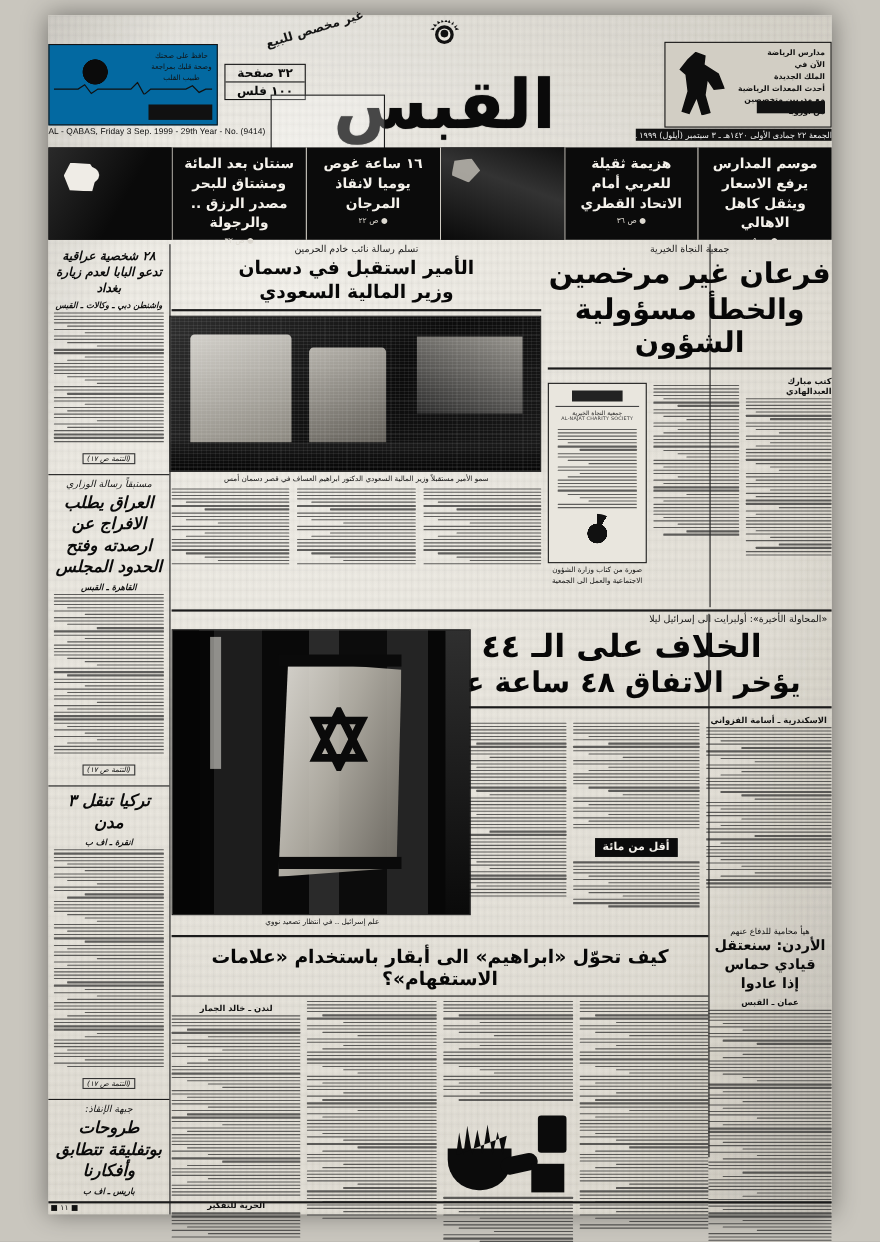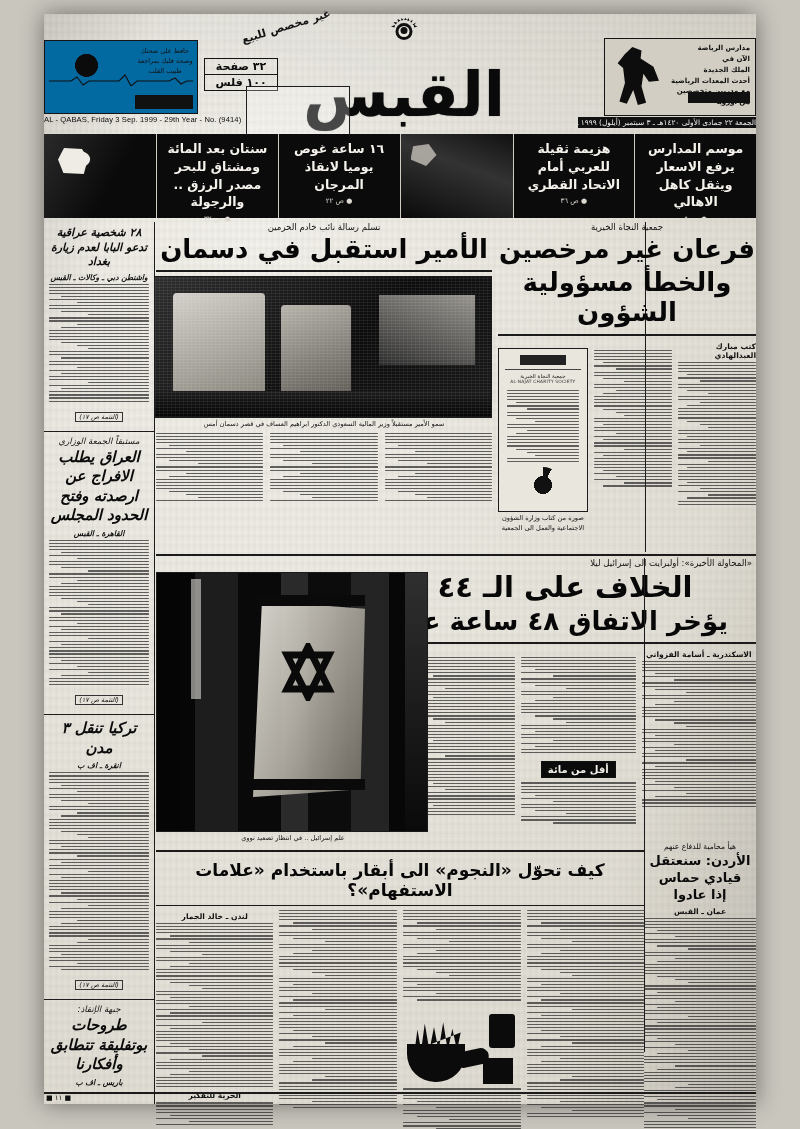--- a/index.html
+++ b/index.html
@@ -133,21 +133,21 @@
   .mid{position:absolute;left:112px;top:0;width:600px;height:882px;}
 
   .topstories{position:absolute;left:0;top:0;width:600px;height:330px;}
   .ts-center{position:absolute;right:0;top:0;width:258px;height:330px;}
   .ts-right{position:absolute;left:0;top:0;width:336px;height:330px;}
 
   .bighead{
     font-size:26px;font-weight:bold;color:#070707;text-align:center;line-height:1.18;margin:2px 0 0;
     letter-spacing:-.3px;
   }
-  .bighead.sm{font-size:26px;}
+  .bighead.sm{font-size:17px;}
 
   .photo{
     position:relative;background:linear-gradient(135deg,#2e2e2e,#0c0c0c 55%,#1a1a1a);
     border:1px solid #1b1b1b;overflow:hidden;
   }
   .photo.grain:after{
     content:"";position:absolute;inset:0;
     background:
       repeating-linear-gradient(0deg, rgba(255,255,255,.07) 0 1px, rgba(0,0,0,0) 1px 3px),
       repeating-linear-gradient(90deg, rgba(255,255,255,.05) 0 1px, rgba(0,0,0,0) 1px 4px);
@@ -326,21 +326,21 @@
               <i></i>
               <i></i>
               <i></i>
               <i></i>
               <i></i>
           </div>
           <div class="contwrap"><span class="cont">(التتمة ص ١٧)</span></div>
         </div>
 
         <div class="item">
-          <div class="kicker">مستبقاً الجمعة الوزاري</div>
+          <div class="kicker">مستبقاً رسالة الوزاري</div>
           <h3 class="big">العراق يطلب الافراج عن ارصدته وفتح الحدود المجلس</h3>
           <div class="dateline">القاهرة ـ القبس</div>
           <div class="lines">
             <i></i>
               <i></i>
               <i></i>
               <i></i>
               <i></i>
               <i></i>
               <i></i>
@@ -470,20 +470,21 @@
         </div>
       </div>
 
       <div class="mid">
 
         <div class="topstories">
 
           <div class="ts-right">
             <div class="kicker">تسلم رسالة نائب خادم الحرمين</div>
             <h1 class="bighead sm">الأمير استقبل في دسمان</h1>
+            <h1 class="bighead sm">وزير المالية السعودي</h1>
             <div class="rule hr1" style="margin:5px 0 4px;"></div>
             <div class="photo grain" style="width:336px;height:140px;">
               <div style="position:absolute;left:18px;top:16px;width:92px;height:108px;background:linear-gradient(160deg,#f0ede6,#9a968c);opacity:.85;border-radius:4px 4px 0 0;"></div>
               <div style="position:absolute;left:126px;top:28px;width:70px;height:96px;background:linear-gradient(160deg,#ddd9d0,#6e6a62);opacity:.8;border-radius:4px 4px 0 0;"></div>
               <div style="position:absolute;right:16px;top:18px;width:96px;height:70px;background:linear-gradient(200deg,#cfcbc2,#3a3a3a);opacity:.7;"></div>
               <div style="position:absolute;left:0;bottom:0;width:100%;height:26px;background:linear-gradient(0deg,#050505,#1c1c1c);"></div>
             </div>
             <div class="cap">سمو الأمير مستقبلاً وزير المالية السعودي الدكتور ابراهيم العساف في قصر دسمان أمس</div>
             <div class="cols3" style="margin-top:3px;">
               <div class="lines">
@@ -1038,21 +1039,21 @@
               <i></i>
               <i></i>
               <i></i>
 
           </div>
         </div>
 
         <div class="rule hr1" style="position:absolute;left:0;top:628px;width:488px;"></div>
 
         <div style="position:absolute;left:0;top:634px;width:488px;">
-          <h1 class="bighead" style="font-size:17px;padding:2px 0 3px;">كيف تحوّل «النجوم» الى أبقار باستخدام «علامات الاستفهام»؟</h1>
+          <h1 class="bighead" style="font-size:17px;padding:2px 0 3px;">كيف تحوّل «ابراهيم» الى أبقار باستخدام «علامات الاستفهام»؟</h1>
           <div class="rule hr2" style="margin:2px 0 4px;"></div>
           <div class="cols4" style="align-items:flex-start;">
             <div>
               <div class="lines">
                 <i></i>
                   <i></i>
                   <i></i>
                   <i></i>
                   <i></i>
                   <i></i>

